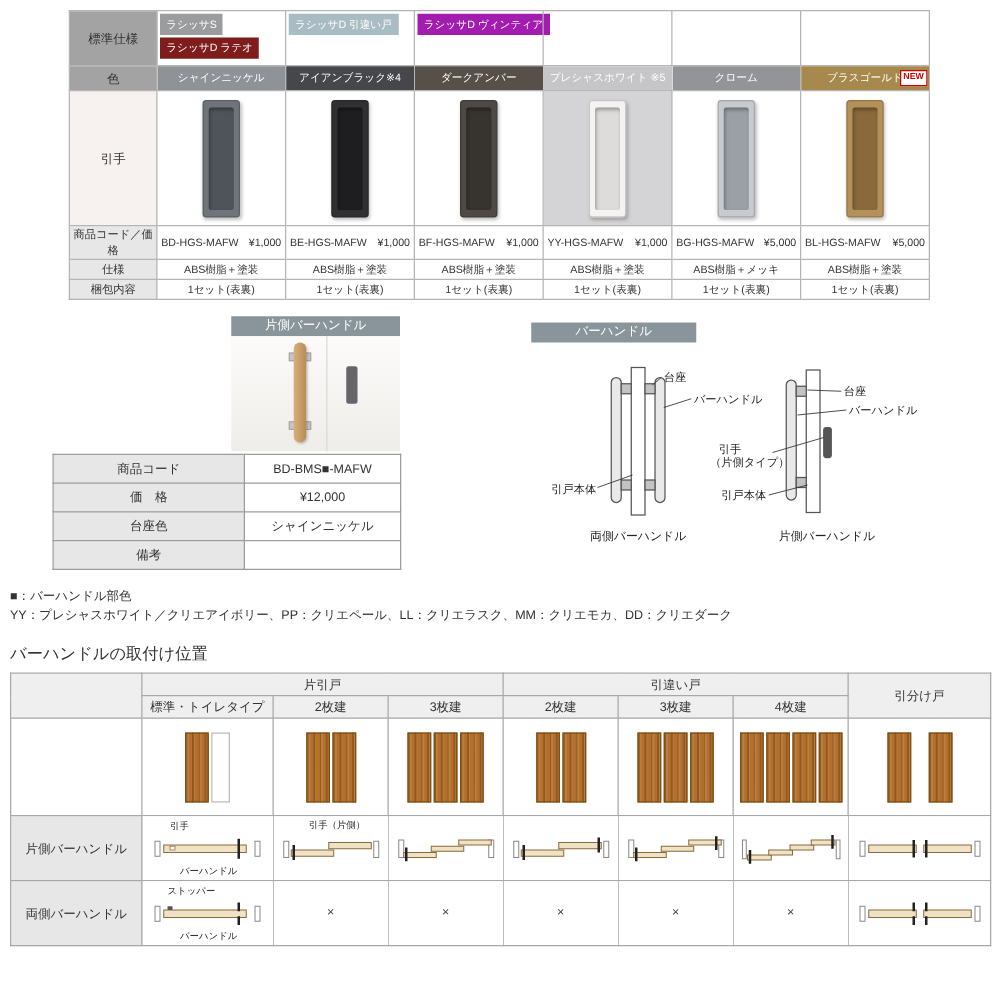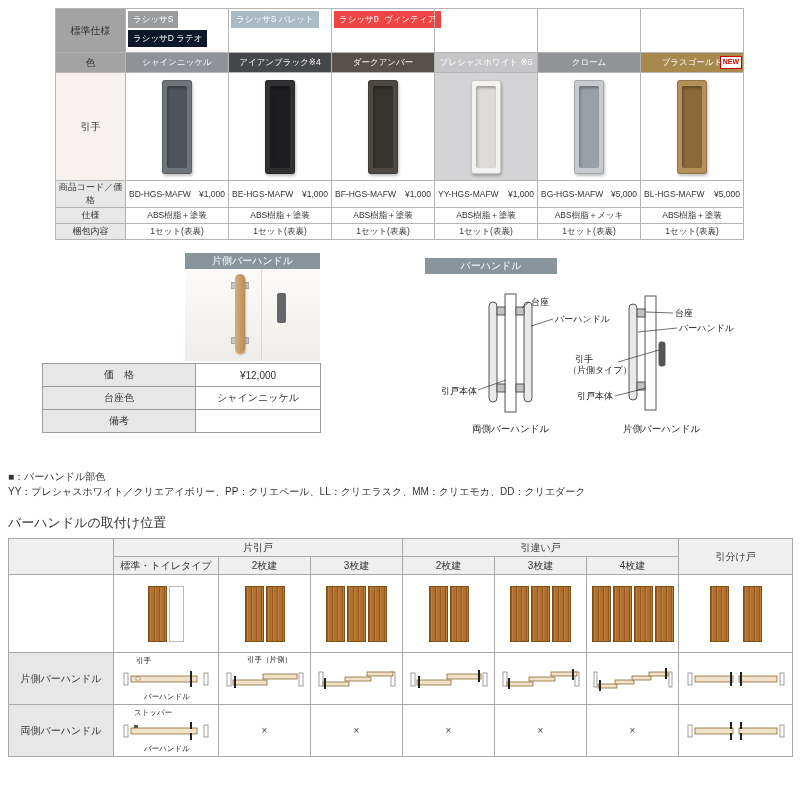--- a/index.html
+++ b/index.html
@@ -10,23 +10,23 @@
   .top-table { position:absolute; left:55px; top:8px; width:688px; border-collapse:collapse; table-layout:fixed; }
   .top-table th, .top-table td { border:1px solid #b5b5b5; font-weight:normal; text-align:center; vertical-align:middle; padding:0; }
   .c-label { width:70px; }
   .c-prod  { width:103px; }
   .lbl { font-size:10px; background:#a3a3a3; }
   .lbl.g { background:#e7e7e7; font-size:9px; }
   .lbl-pull { background:#f7f2ef; }
   .r-series td { height:44px; vertical-align:top; text-align:left; }
   .tag { display:block; width:fit-content; color:#fff; font-size:8.5px; padding:2.5px 5px; margin:2px 16px 0 2px; white-space:nowrap; }
   .tag-s       { background:#9b9c9e; }
-  .tag-lateo   { background:#0f172a; }
+  .tag-lateo   { background:#7f1d1d; }
   .tag-palette { background:#a9bcc4; }
-  .tag-vintia  { background:#ef4444;font-family:Liberation Mono, monospace; }
+  .tag-vintia  { background:#a21caf; }
   .r-color td { height:20px; background:var(--header-bg,#999); color:#fff; font-size:8.5px; position:relative; }
   .new-badge { position:absolute; right:1px; top:3px; background:#fff; color:#c00; border:1px solid #c00; font-size:7px; font-weight:bold; padding:0 2px; line-height:1.5; }
   .r-handle td { height:108px; background:var(--cell-bg,#fff); }
   .handle { position:relative; width:30px; height:94px; margin:0 auto; border-radius:3px; background:var(--handle,#888);
             box-shadow: inset 0 0 0 1px rgba(0,0,0,.18), 1px 2px 3px rgba(0,0,0,.25); }
   .hinner { position:absolute; left:5px; right:5px; top:6px; bottom:6px; border-radius:2px; background:var(--handle-inner,#666);
             box-shadow: inset 1px 2px 3px rgba(0,0,0,.3); }
   .r-code td, .r-mat td, .r-pack td { height:16px; font-size:8.5px; background:#fff; }
   .cp { display:flex; justify-content:space-between; padding:0 3px;text-align:right; }
 
@@ -82,21 +82,21 @@
       <col class="c-prod" span="6">
     </colgroup>
   <tbody>
     <tr class="r-series">
       <th class="lbl">標準仕様</th>
       <td>
         <span class="tag tag-s">ラシッサS</span>
         <span class="tag tag-lateo">ラシッサD ラテオ</span>
       </td>
       <td>
-        <span class="tag tag-palette">ラシッサS パレット</span>
+        <span class="tag tag-palette">ラシッサD 引違い戸</span>
       </td>
       <td>
         <span class="tag tag-vintia">ラシッサD ヴィンティア</span>
       </td>
       <td></td>
       <td></td>
       <td></td>
     </tr>
 
     <tr class="r-color">
@@ -212,20 +212,24 @@
 <div class="mid-photo">
   <div class="photo-doorline"></div>
   <div class="photo-plate p-top"></div>
   <div class="photo-plate p-bot"></div>
   <div class="photo-bar"></div>
   <div class="photo-slot"></div>
 </div>
 
 <table class="mid-table">
   <tbody>
+    <tr>
+        <th>商品コード</th>
+        <td>BD-BMS■-MAFW</td>
+      </tr>
     <tr>
         <th>価　格</th>
         <td>¥12,000</td>
       </tr>
     <tr>
         <th>台座色</th>
         <td>シャインニッケル</td>
       </tr>
     <tr>
         <th>備考</th>

